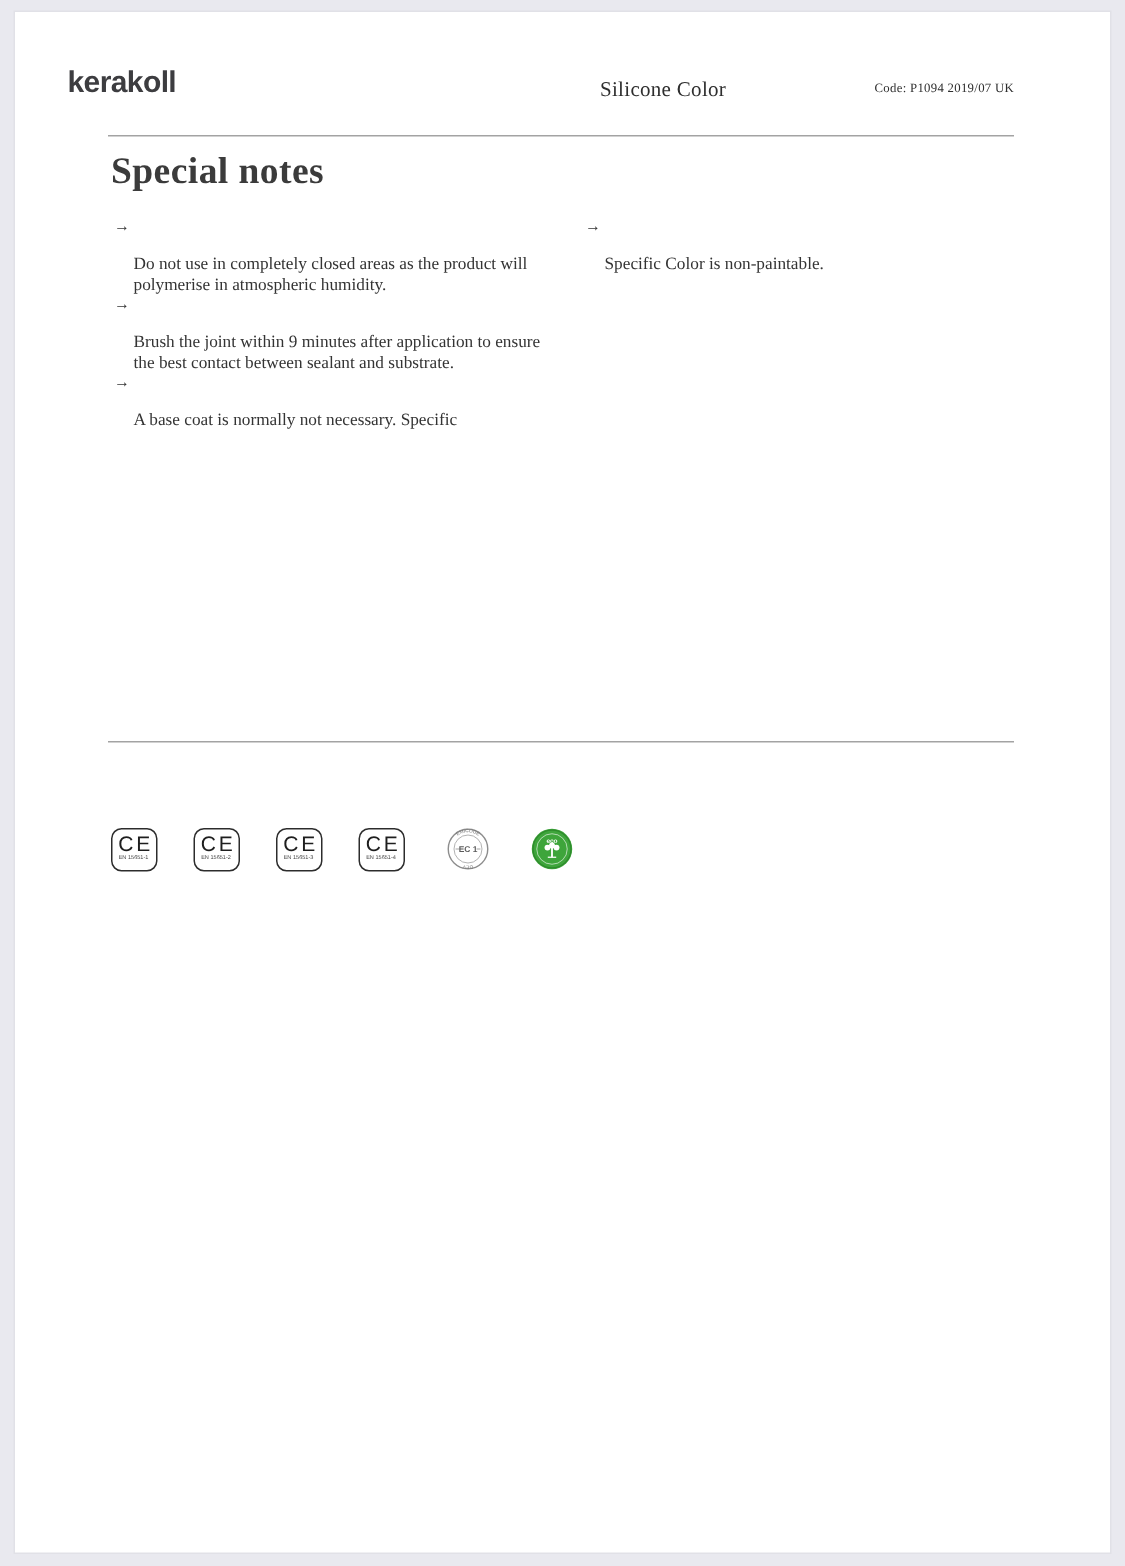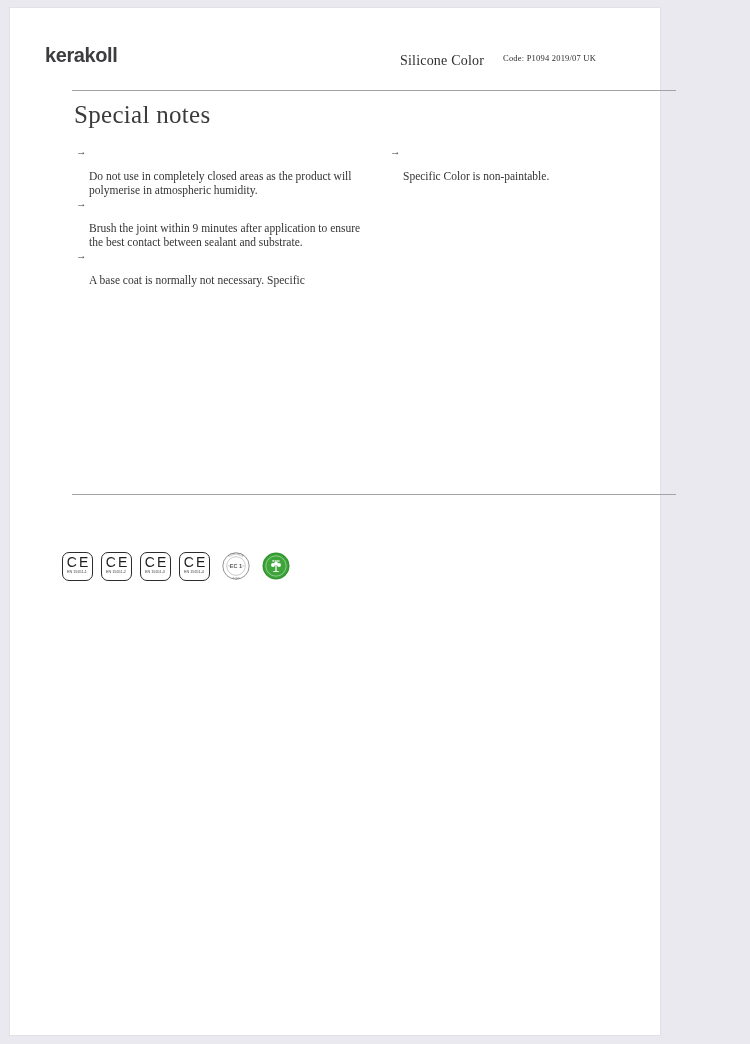--- a/index.html
+++ b/index.html
@@ -15,21 +15,21 @@
   body{
     background:var(--surround);
     font-family:"Liberation Serif","DejaVu Serif",serif;
     color:var(--body);
     position:relative;
     overflow:hidden;
   }
   .page{
     position:absolute;
     left:10px; top:8px;
-    width:650px; height:1027px;
+    width:730px; height:1027px;
     background:var(--surface);
     box-shadow:0 0 0 1px rgba(0,0,0,0.03);
   }
   
   .logo{
     position:absolute; left:35px; top:37px;
     font-family:"Liberation Sans","DejaVu Sans",sans-serif;
     font-weight:800; font-size:20px; letter-spacing:-0.4px;
     color:#3d3d40; line-height:20px;
   }
@@ -43,43 +43,43 @@
   }
   .rule{
     position:absolute; left:62px; width:604px; height:0;
     border-top:1.5px solid var(--rule);
   }
   .rule-1{top:82px;}
   .rule-2{top:486px;}
   
   .section-title{
     position:absolute; left:64px;
-    font-size:25px; font-weight:400; color:var(--heading);
+    font-size:25px; font-weight:700; color:var(--heading);
     letter-spacing:0.3px; line-height:28px;
   }
   .title-notes{top:93px;}
   .title-certs{top:497px;}
   
   .columns{
     position:absolute; left:66px; top:137px;
     display:flex; gap:16px; width:612px;
   }
   .col{width:298px;}
   .bullet{
     display:flex; align-items:flex-start;
     font-size:11.5px; line-height:14px; color:var(--body);
   }
   .bullet .arrow{
     flex:0 0 13px; font-size:10.5px; line-height:14px; color:var(--body);
   }
   .bullet .btext{flex:1;margin-top:24px;}
   
   .marks-row{
-    position:absolute; left:52px; top:544px;
-    display:flex; align-items:flex-start; gap:8px;
+    position:absolute; left:64px; top:544px;
+    display:flex; align-items:flex-start; gap:24px;
   }
   .ce-mark{
     width:31px; height:29px;
     border:1.5px solid #2c2c2c; border-radius:7px;
     display:flex; flex-direction:column; align-items:center;
     justify-content:flex-start; background:#fff;
     padding-top:1px;
   }
   .ce-letters{
     font-family:"Liberation Sans","DejaVu Sans",sans-serif;

